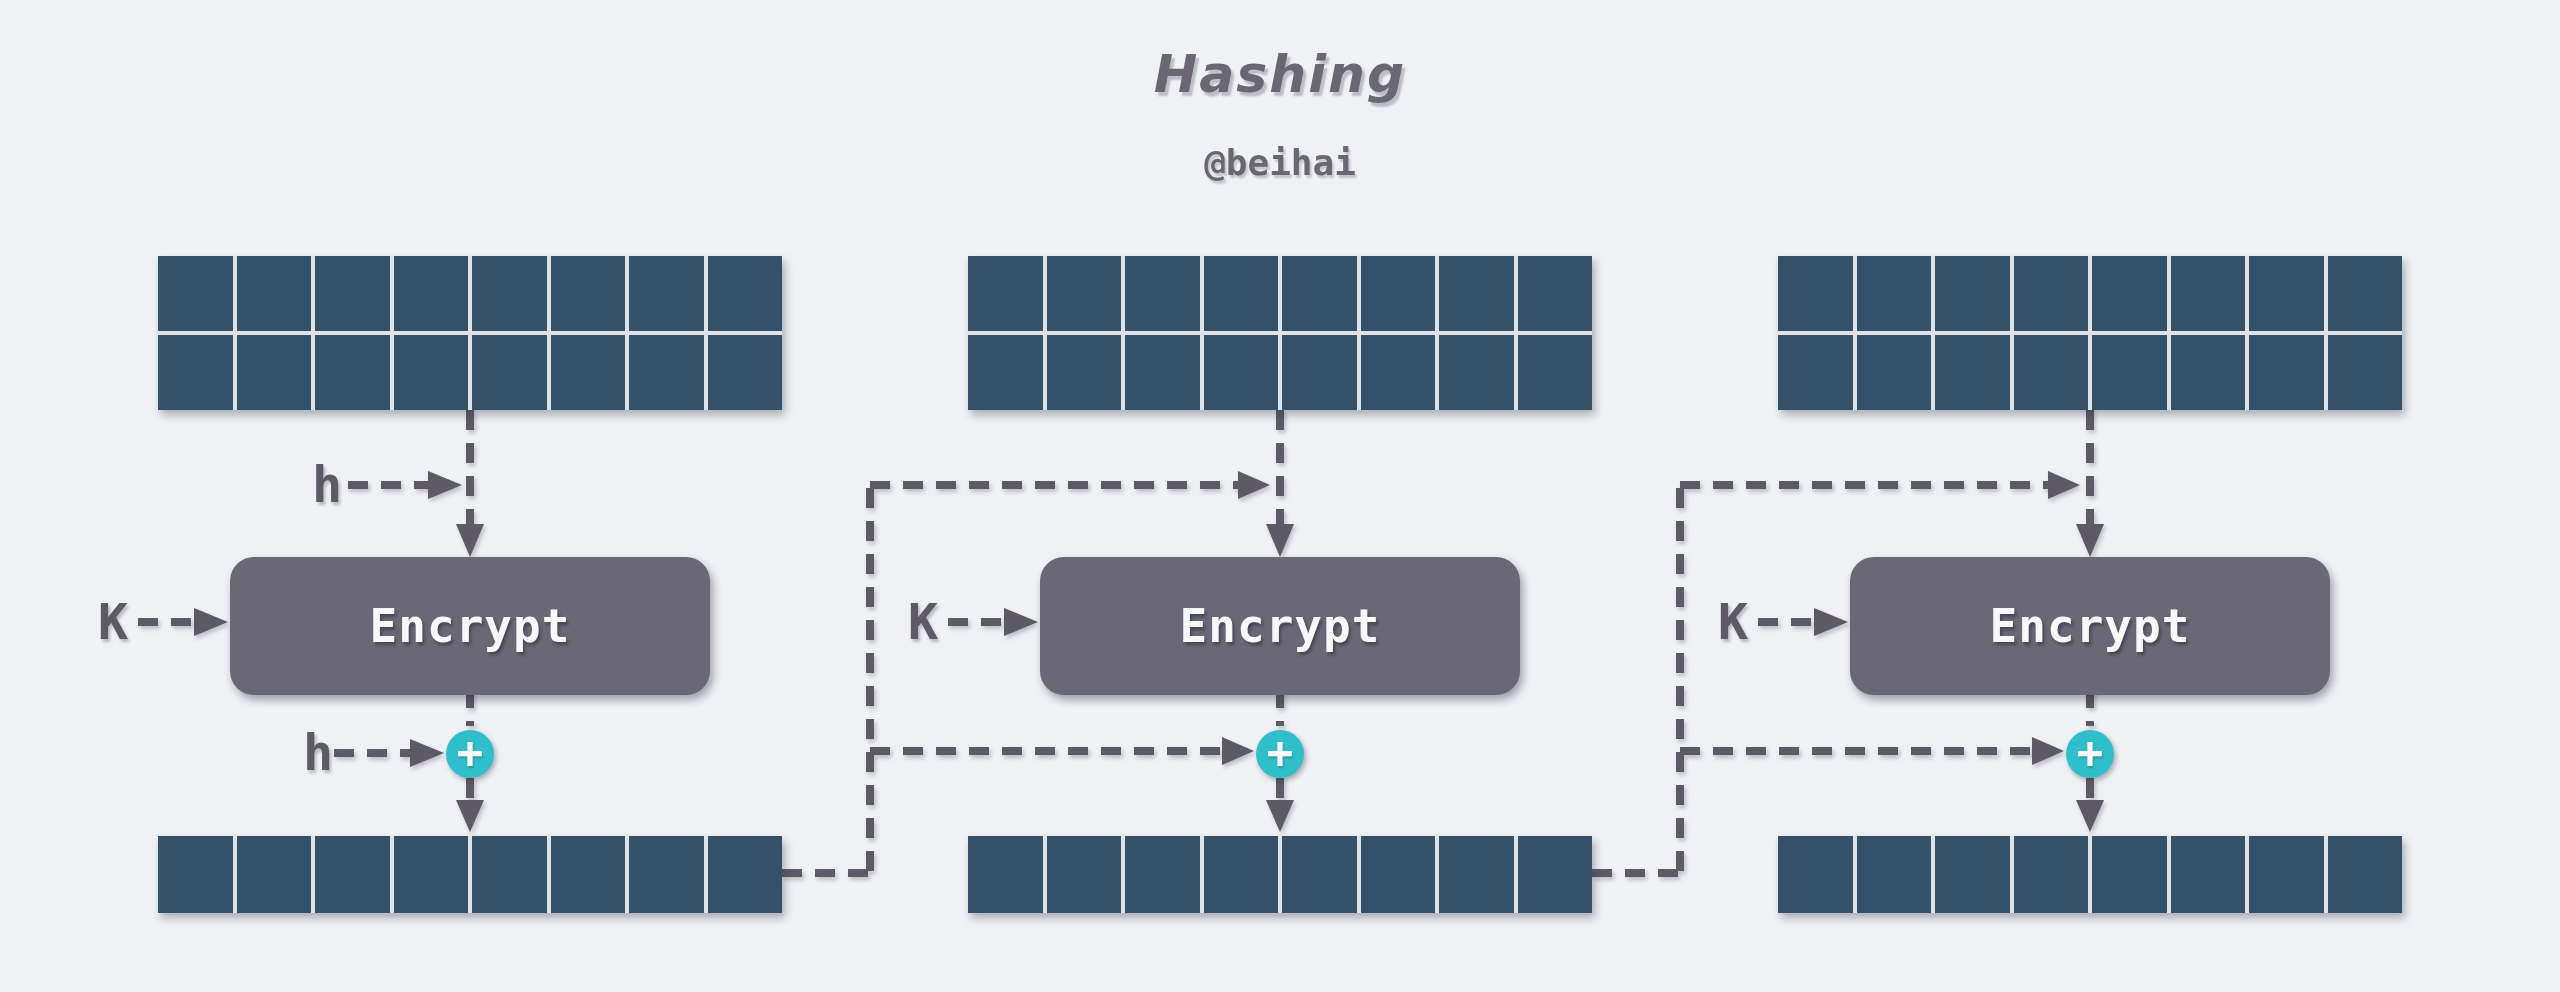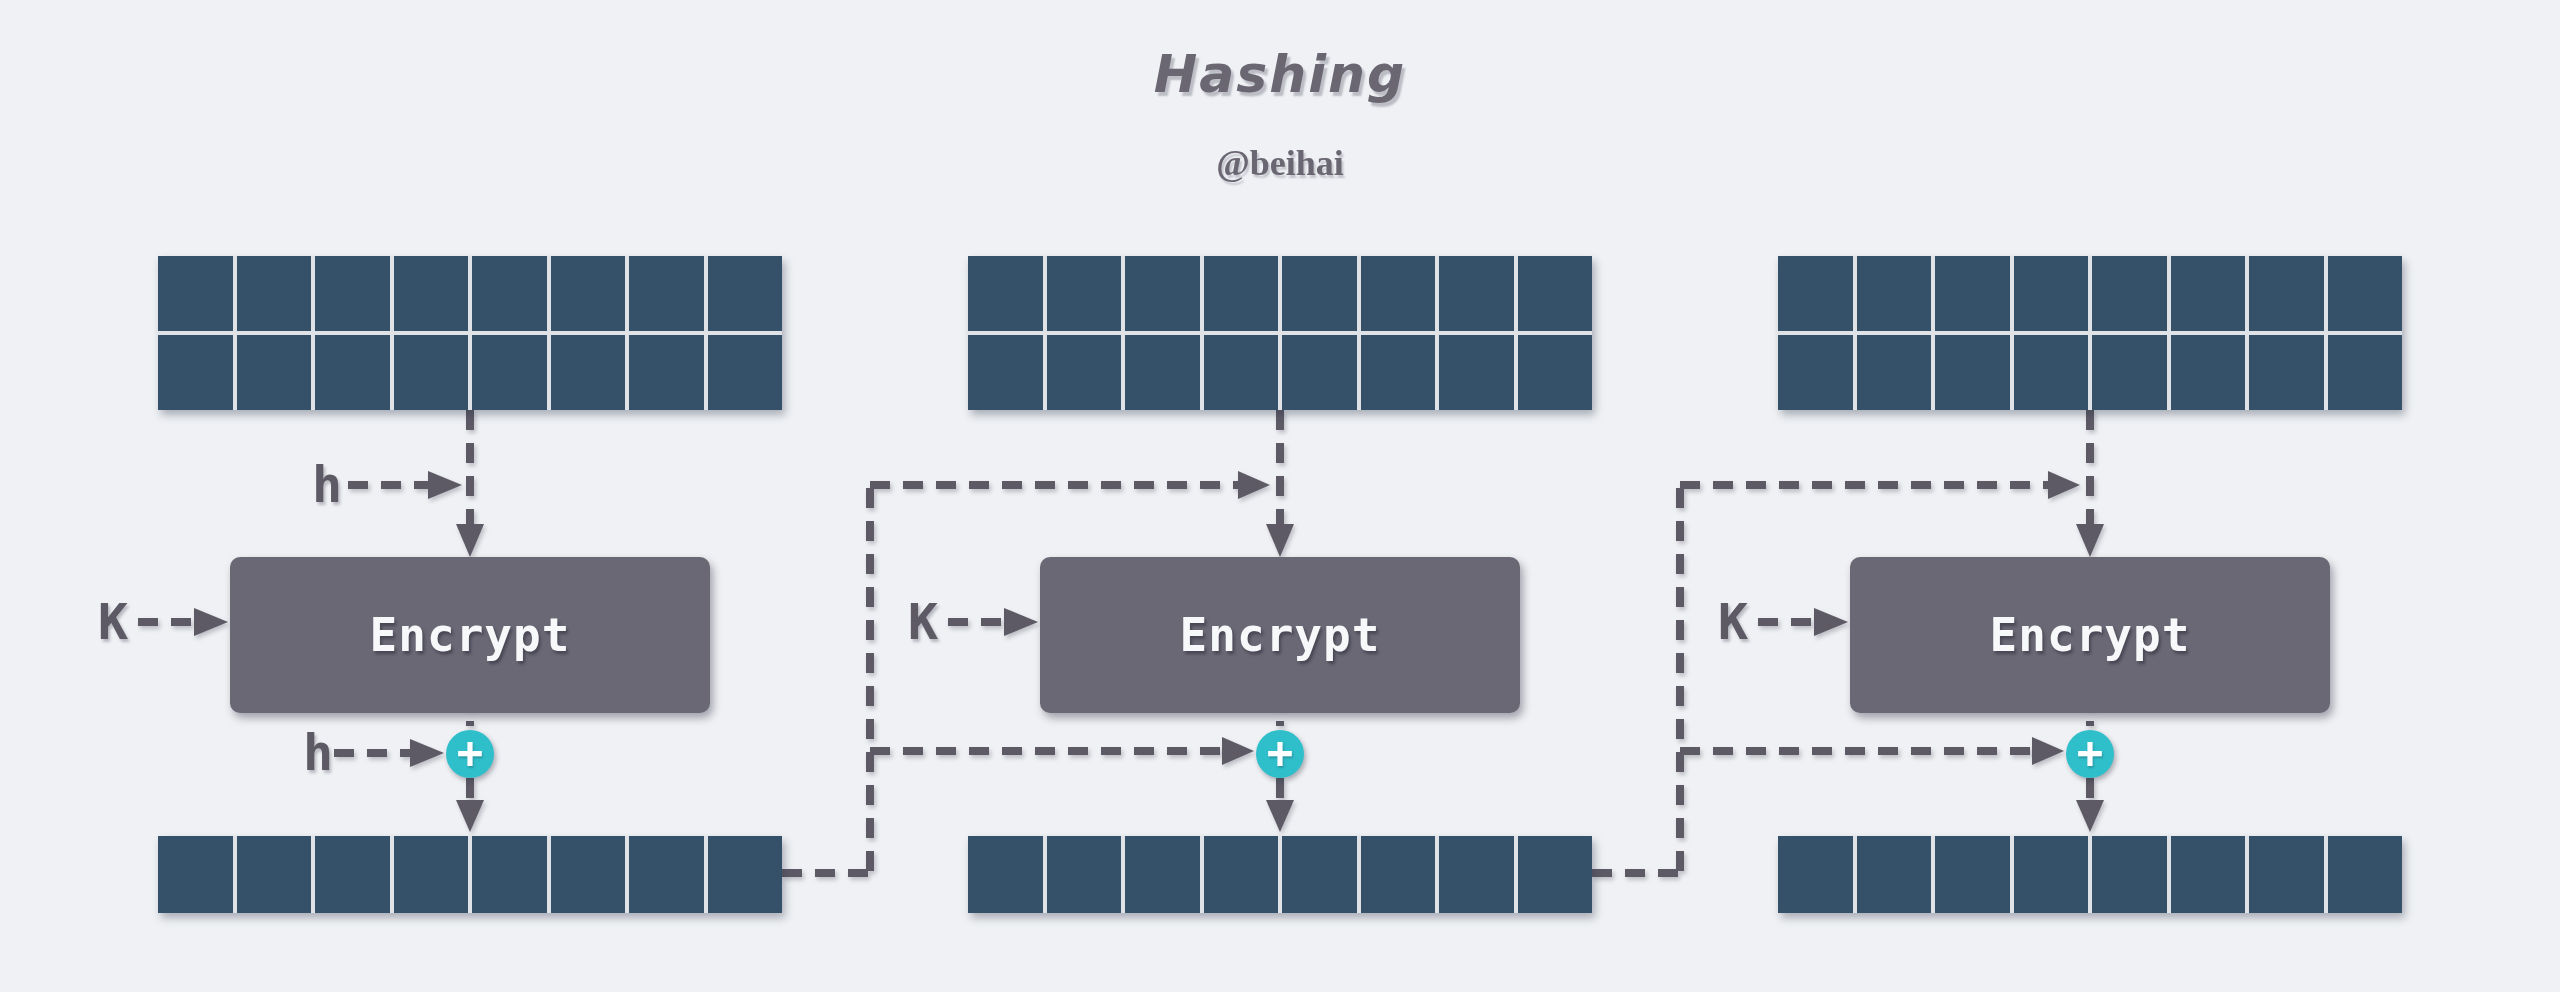--- a/index.html
+++ b/index.html
@@ -8,29 +8,29 @@
   }
   html,body{margin:0;padding:0;background:var(--bg);}
   .canvas{position:relative;width:2560px;height:992px;background:var(--bg);overflow:hidden;
           font-family:"DejaVu Sans Mono","Liberation Mono",monospace;}
   .title{position:absolute;left:0;top:44px;width:2560px;text-align:center;
          font-family:"DejaVu Sans","Liberation Sans",sans-serif;
          font-style:italic;font-weight:bold;font-size:52px;letter-spacing:2px;
          color:var(--title);text-shadow:3px 4px 2px rgba(70,70,90,.30);}
   .subtitle{position:absolute;left:0;top:142px;width:2560px;text-align:center;
          font-weight:bold;font-size:36px;color:var(--title);
-         text-shadow:2px 3px 2px rgba(70,70,90,.25);font-family:Liberation Serif, serif;}
+         text-shadow:2px 3px 2px rgba(70,70,90,.25);}
   .block{position:absolute;top:0;width:624px;height:992px;}
   .block.b0{left:158px}.block.b1{left:968px}.block.b2{left:1778px}
   .bitgrid{position:absolute;left:0;width:624px;display:grid;gap:4px;
          background:var(--gap);filter:drop-shadow(3px 5px 4px rgba(40,50,70,.35));}
   .bitgrid.msg{top:256px;height:154px;}
   .bitgrid.digest{top:836px;height:77px;}
   .cell{background:var(--cell);}
-  .encbox{position:absolute;left:72px;top:557px;width:480px;height:156px;border-radius:10px;
+  .encbox{position:absolute;left:72px;top:557px;width:480px;height:138px;border-radius:24px;
          background:var(--box);box-shadow:3px 5px 8px rgba(40,40,60,.40);
          display:flex;align-items:center;justify-content:center;}
   .enclabel{font-weight:bold;font-size:46px;color:var(--light);
          text-shadow:2px 3px 3px rgba(30,30,45,.45);letter-spacing:1px;}
   .lbl{position:absolute;transform:translate(-50%,-50%);font-weight:bold;font-size:50px;
          color:var(--ink);text-shadow:2px 3px 3px rgba(60,60,80,.30);line-height:1;}
   .k-lbl{left:-45px;top:622px;}
   .h-top{left:169px;top:485px;}
   .h-bot{left:160px;top:753px;}
   .xor{position:absolute;left:288px;top:730px;width:48px;height:48px;border-radius:50%;

